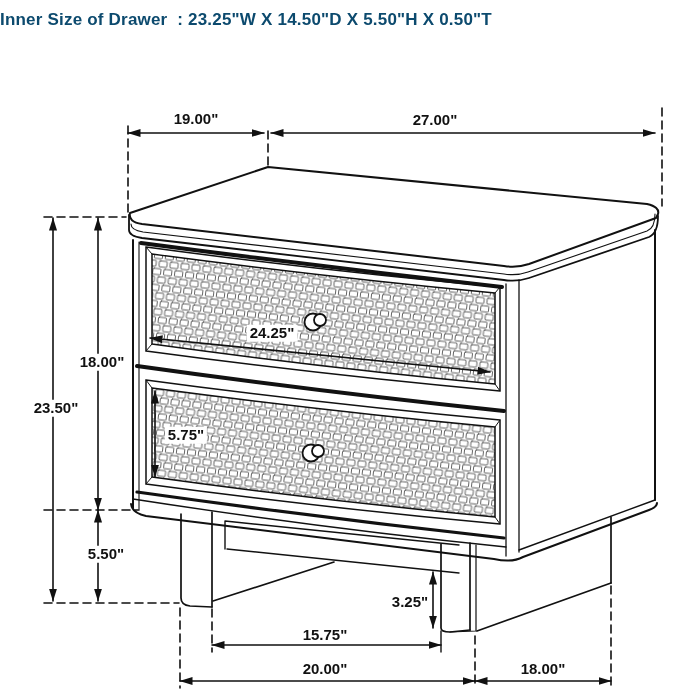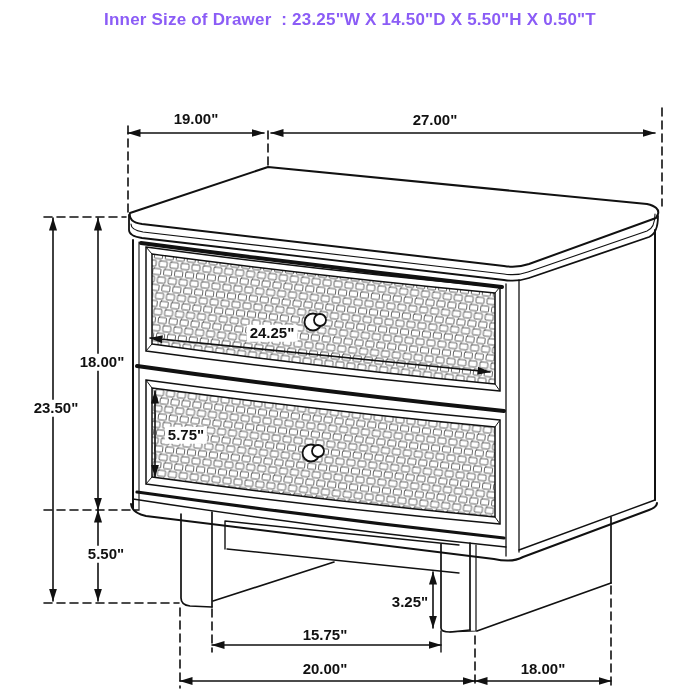--- a/index.html
+++ b/index.html
@@ -1,20 +1,20 @@
 <!DOCTYPE html>
 <html><head>
 <meta charset="utf-8">
 <style>
   html,body{margin:0;padding:0;background:#fff;}
   #stage{position:relative;width:700px;height:700px;background:#fff;overflow:hidden;
          font-family:"Liberation Sans",sans-serif;}
   #drawing{position:absolute;left:0;top:0;}
-  .page-title{position:absolute;left:0;top:10px;width:700px;text-align:center;
-              font-size:17px;font-weight:bold;color:#8b5cf6;letter-spacing:.2px;white-space:pre;}
+  .page-title{position:absolute;left:0;top:10px;width:700px;
+              font-size:17px;font-weight:bold;color:#0c4a6e;letter-spacing:.2px;white-space:pre;}
   .dim-label{position:absolute;transform:translate(-50%,-50%);font-size:15px;font-weight:bold;
              color:#111;background:#fff;padding:0 3px;white-space:nowrap;line-height:1.1;}
 </style>
 </head>
 <body>
 
 <div id="stage">
 
   <div class="page-title">Inner Size of Drawer  : 23.25"W X 14.50"D X 5.50"H X 0.50"T</div>
 

